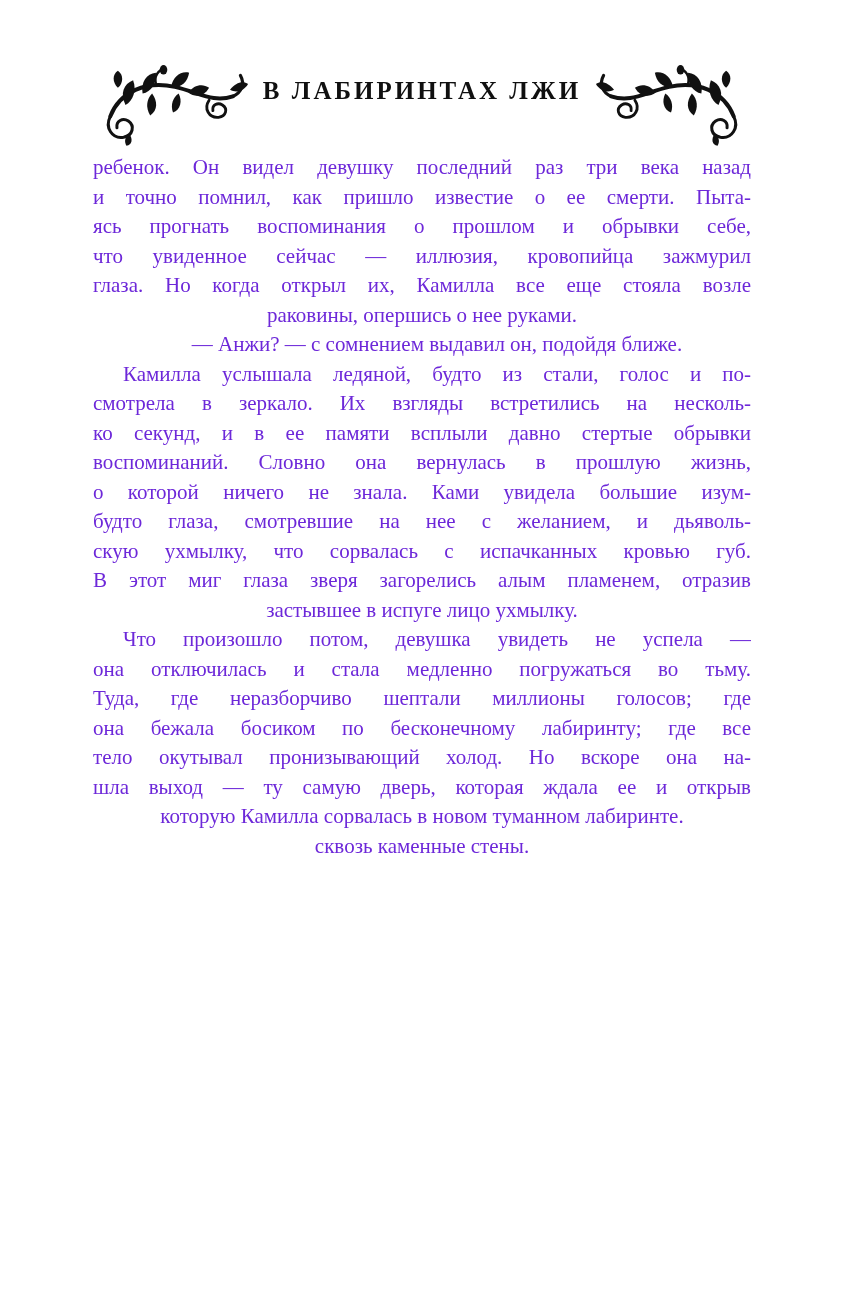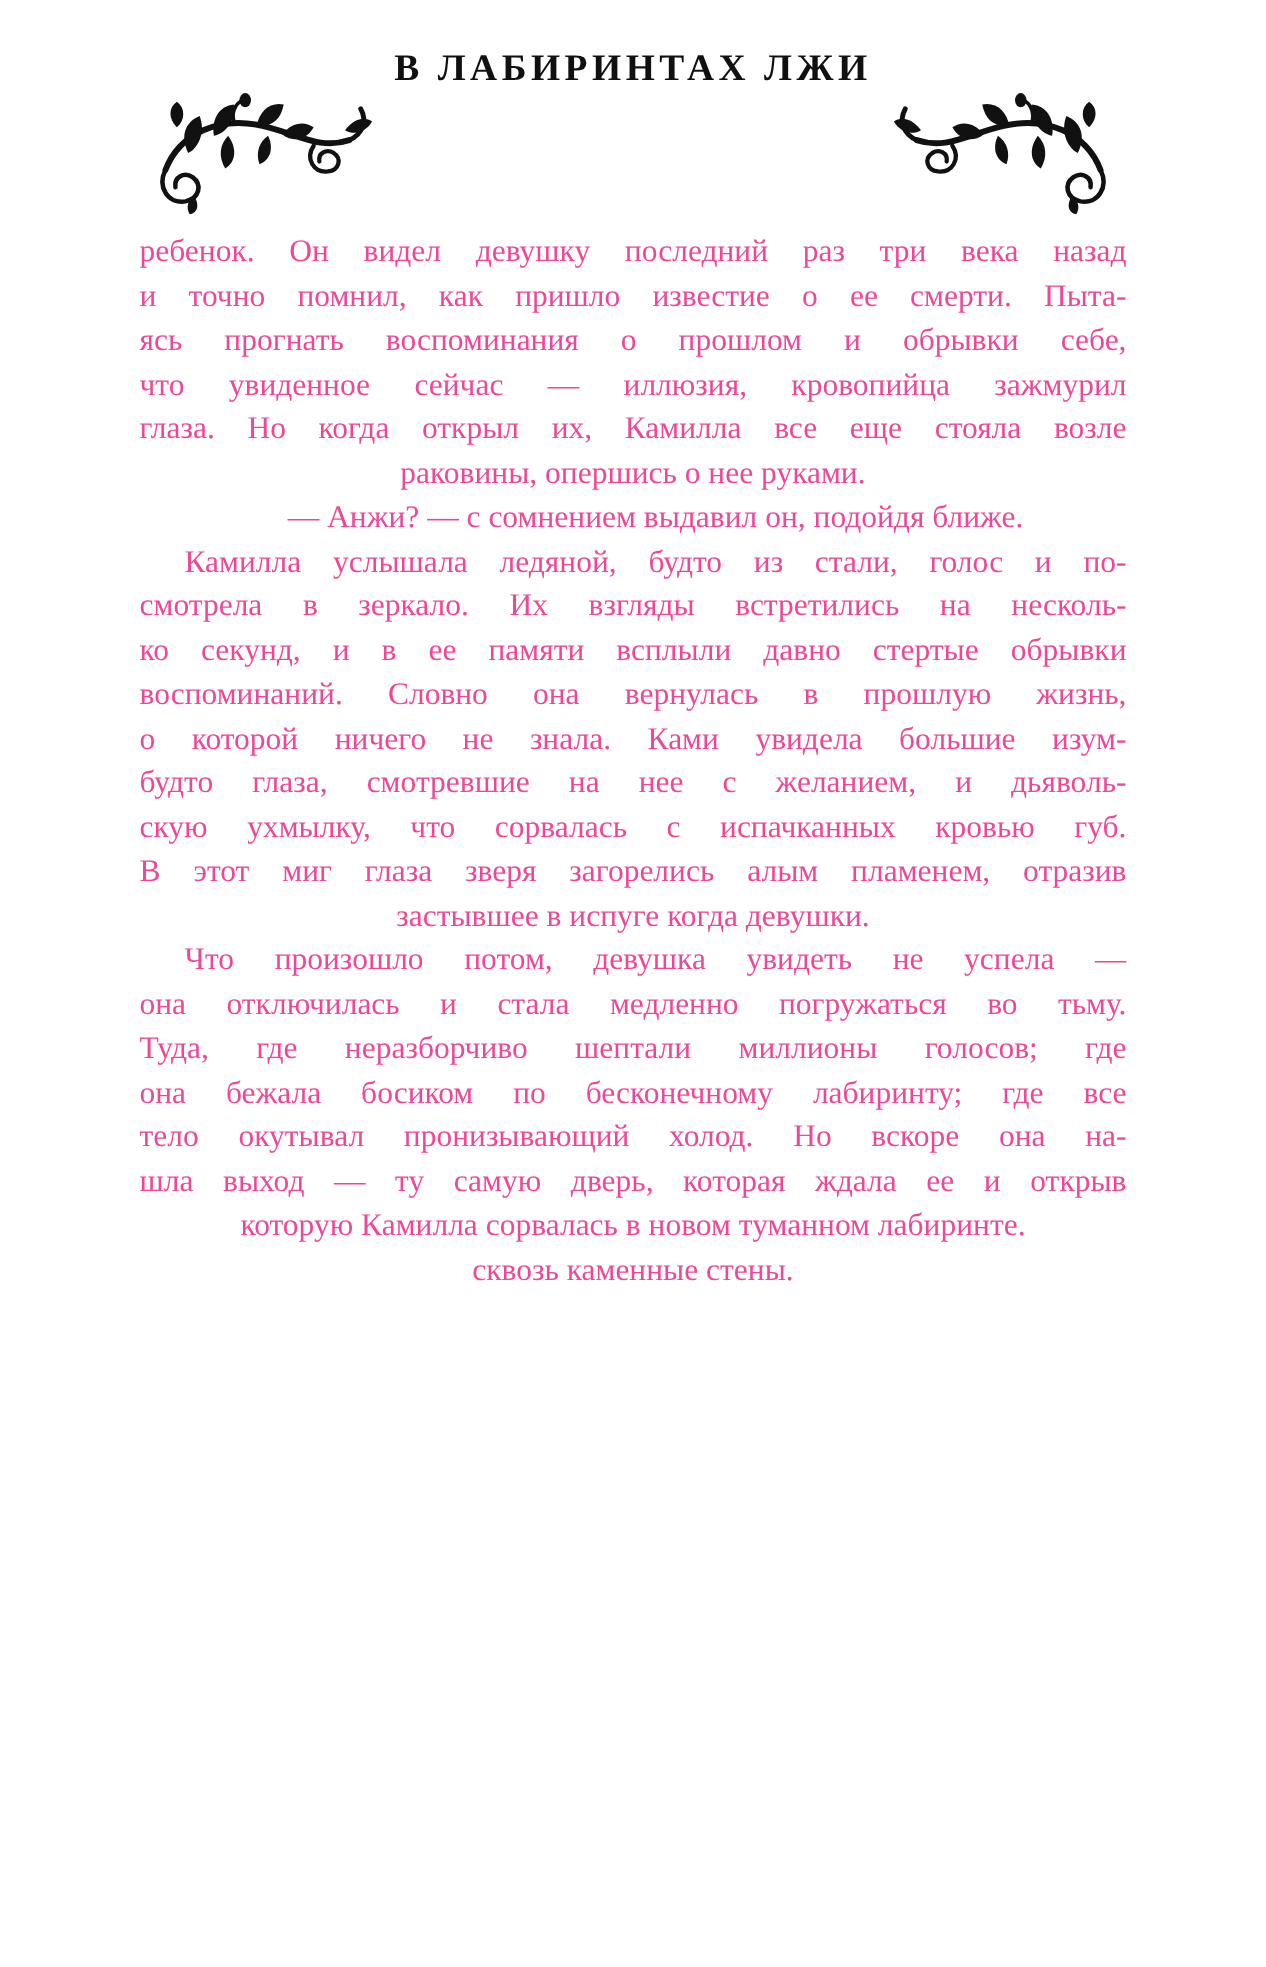--- a/index.html
+++ b/index.html
@@ -16,21 +16,21 @@
     font-family: "Liberation Serif", "DejaVu Serif", serif;
     color: #141414;
   }
   .running-head {
     position: absolute;
     top: 58px;
     left: 0;
     width: 844px;
     height: 92px;
     display: flex;
-    align-items: flex-start;
+    align-items: center;
     justify-content: center;
     gap: 14px;
   }
   .ornament {
     width: 152px;
     height: 86px;
     flex: 0 0 auto;
   }
   .ornament.mirrored {
     transform: scaleX(-1);
@@ -43,21 +43,21 @@
     white-space: nowrap;
     margin-top: -26px;
     font-family: "Liberation Serif", "DejaVu Serif", serif;
   }
   .body-text {
     position: absolute;
     top: 153px;
     left: 93px;
     width: 658px;
     font-size: 21px;
-    color: #ec4899;
+    color: #6d28d9;
   }
   .para {
     margin: 0;
     padding: 0;
   }
   .line {
     line-height: 29.5px;
     height: 29.5px;
     overflow: hidden;
     white-space: normal;
@@ -153,21 +153,21 @@
       </div>
       <div class="para">
         <div class="line just indent">Камилла услышала ледяной, будто из стали, голос и по-</div>
         <div class="line just">смотрела в зеркало. Их взгляды встретились на несколь-</div>
         <div class="line just">ко секунд, и в ее памяти всплыли давно стертые обрывки</div>
         <div class="line just">воспоминаний. Словно она вернулась в прошлую жизнь,</div>
         <div class="line just">о которой ничего не знала. Ками увидела большие изум-</div>
         <div class="line just">будто глаза, смотревшие на нее с желанием, и дьяволь-</div>
         <div class="line just">скую ухмылку, что сорвалась с испачканных кровью губ.</div>
         <div class="line just">В этот миг глаза зверя загорелись алым пламенем, отразив</div>
-        <div class="line">застывшее в испуге когда девушки.</div>
+        <div class="line">застывшее в испуге лицо ухмылку.</div>
       </div>
       <div class="para">
         <div class="line just indent">Что произошло потом, девушка увидеть не успела —</div>
         <div class="line just">она отключилась и стала медленно погружаться во тьму.</div>
         <div class="line just">Туда, где неразборчиво шептали миллионы голосов; где</div>
         <div class="line just">она бежала босиком по бесконечному лабиринту; где все</div>
         <div class="line just">тело окутывал пронизывающий холод. Но вскоре она на-</div>
         <div class="line just">шла выход — ту самую дверь, которая ждала ее и открыв</div>
         <div class="line">которую Камилла сорвалась в новом туманном лабиринте.</div>
       </div>

